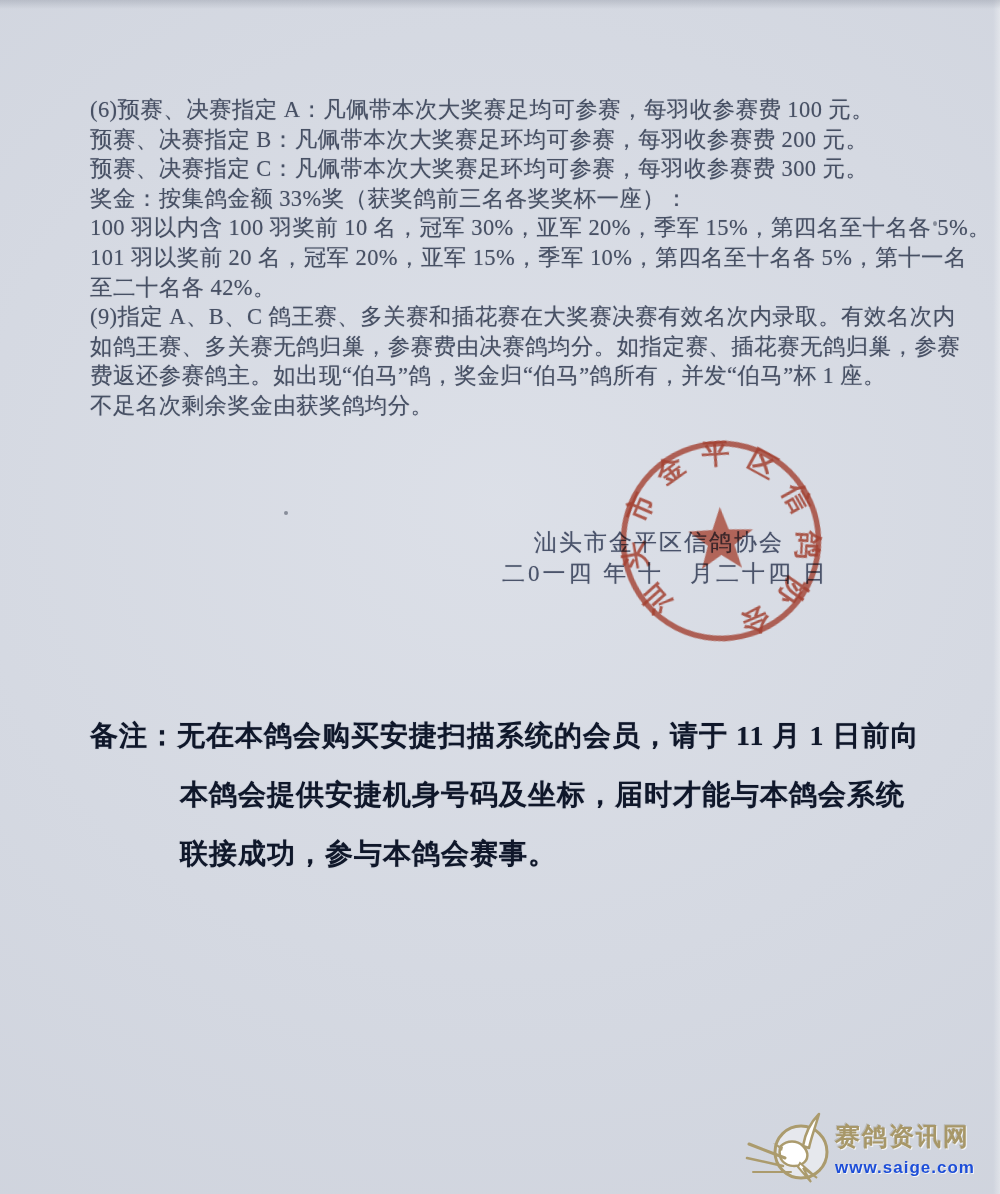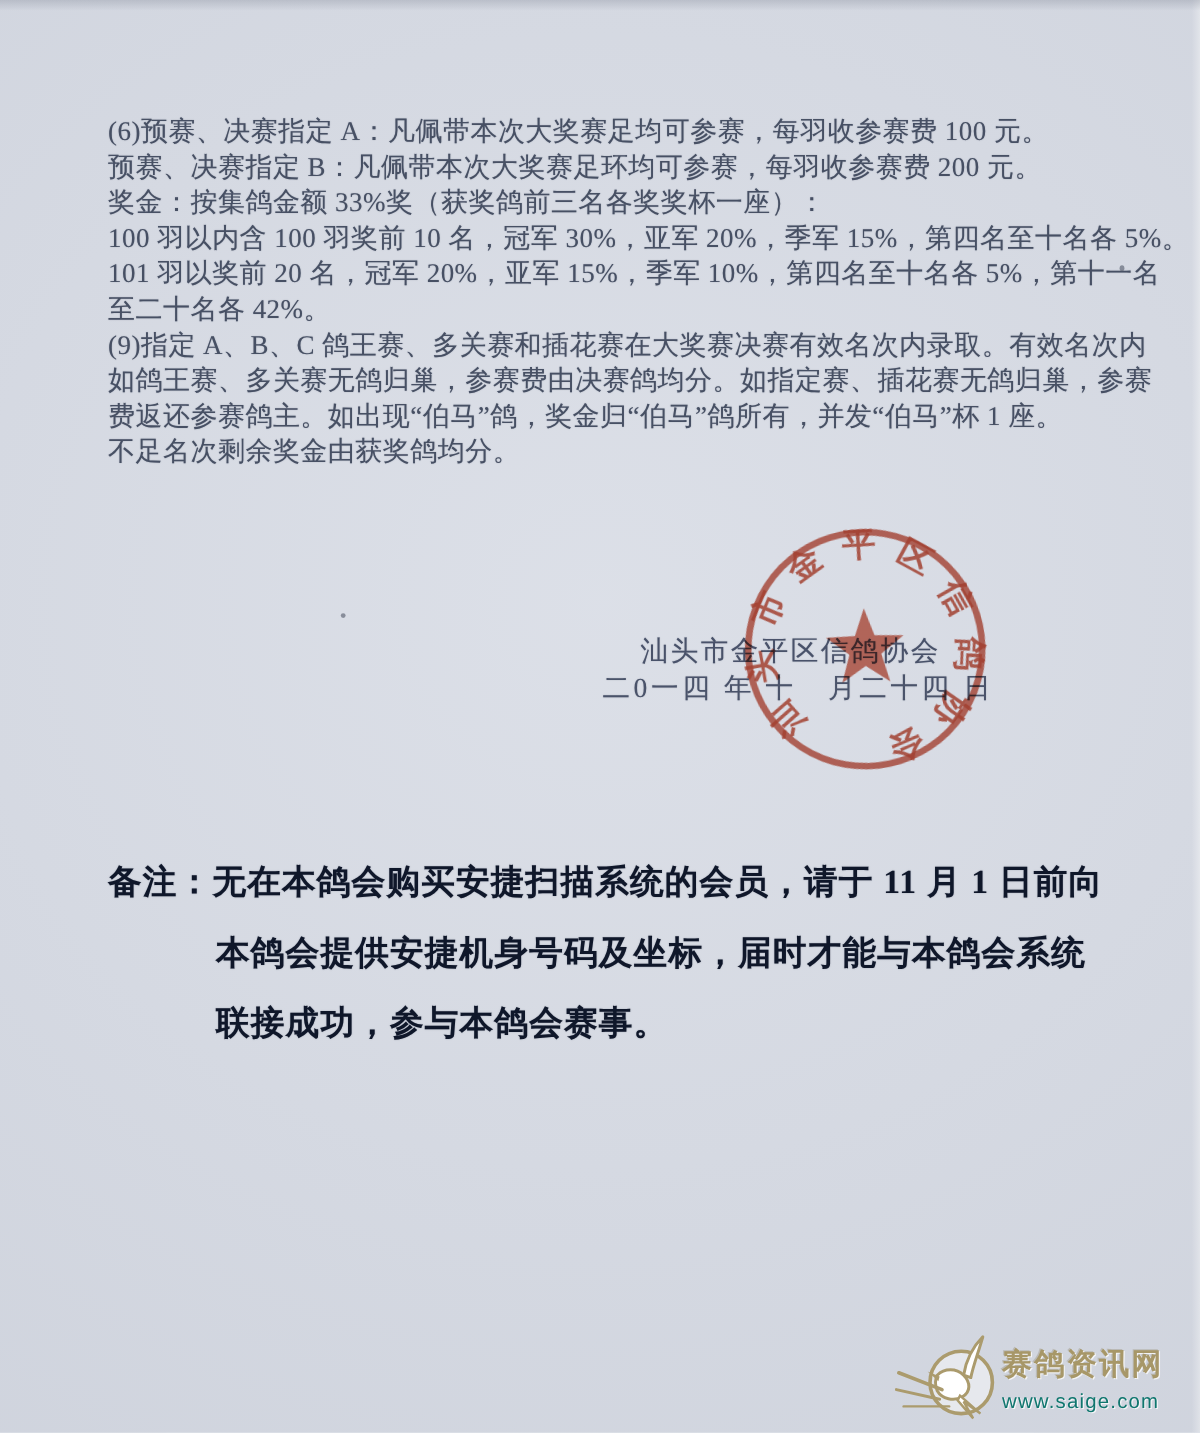--- a/index.html
+++ b/index.html
@@ -56,34 +56,35 @@
   }
   .wm-name{
     position:absolute;left:90px;top:14px;
     font-size:25px;font-weight:700;letter-spacing:2px;white-space:nowrap;
     color:#a79768;
     text-shadow:1px 1px 0 rgba(255,255,255,0.75), -1px -1px 0 rgba(120,105,60,0.25);
     text-align:right;
   }
   .wm-url{
     position:absolute;left:90px;top:52px;
-    font-size:17px;font-weight:400;letter-spacing:1px;white-space:nowrap;
-    color:#0f766e;
+    font-size:17px;font-weight:700;letter-spacing:1px;white-space:nowrap;
+    color:#1d4ed8;
     text-shadow:1px 1px 0 rgba(255,255,255,0.75);
     font-family:"Liberation Sans","DejaVu Sans",sans-serif;
   }
 </style>
 </head>
 <body>
 
 <div class="paper-vignette"></div>
 
 <div class="main-text">
   <div class="line">(6)预赛、决赛指定 A：凡佩带本次大奖赛足均可参赛，每羽收参赛费 100 元。</div>
   <div class="line">预赛、决赛指定 B：凡佩带本次大奖赛足环均可参赛，每羽收参赛费 200 元。</div>
+  <div class="line">预赛、决赛指定 C：凡佩带本次大奖赛足环均可参赛，每羽收参赛费 300 元。</div>
   <div class="line">奖金：按集鸽金额 33%奖（获奖鸽前三名各奖奖杯一座）：</div>
   <div class="line">100 羽以内含 100 羽奖前 10 名，冠军 30%，亚军 20%，季军 15%，第四名至十名各 5%。</div>
   <div class="line">101 羽以奖前 20 名，冠军 20%，亚军 15%，季军 10%，第四名至十名各 5%，第十一名</div>
   <div class="line">至二十名各 42%。</div>
   <div class="line">(9)指定 A、B、C 鸽王赛、多关赛和插花赛在大奖赛决赛有效名次内录取。有效名次内</div>
   <div class="line">如鸽王赛、多关赛无鸽归巢，参赛费由决赛鸽均分。如指定赛、插花赛无鸽归巢，参赛</div>
   <div class="line">费返还参赛鸽主。如出现“伯马”鸽，奖金归“伯马”鸽所有，并发“伯马”杯 1 座。</div>
   <div class="line">不足名次剩余奖金由获奖鸽均分。</div>
 </div>
 

